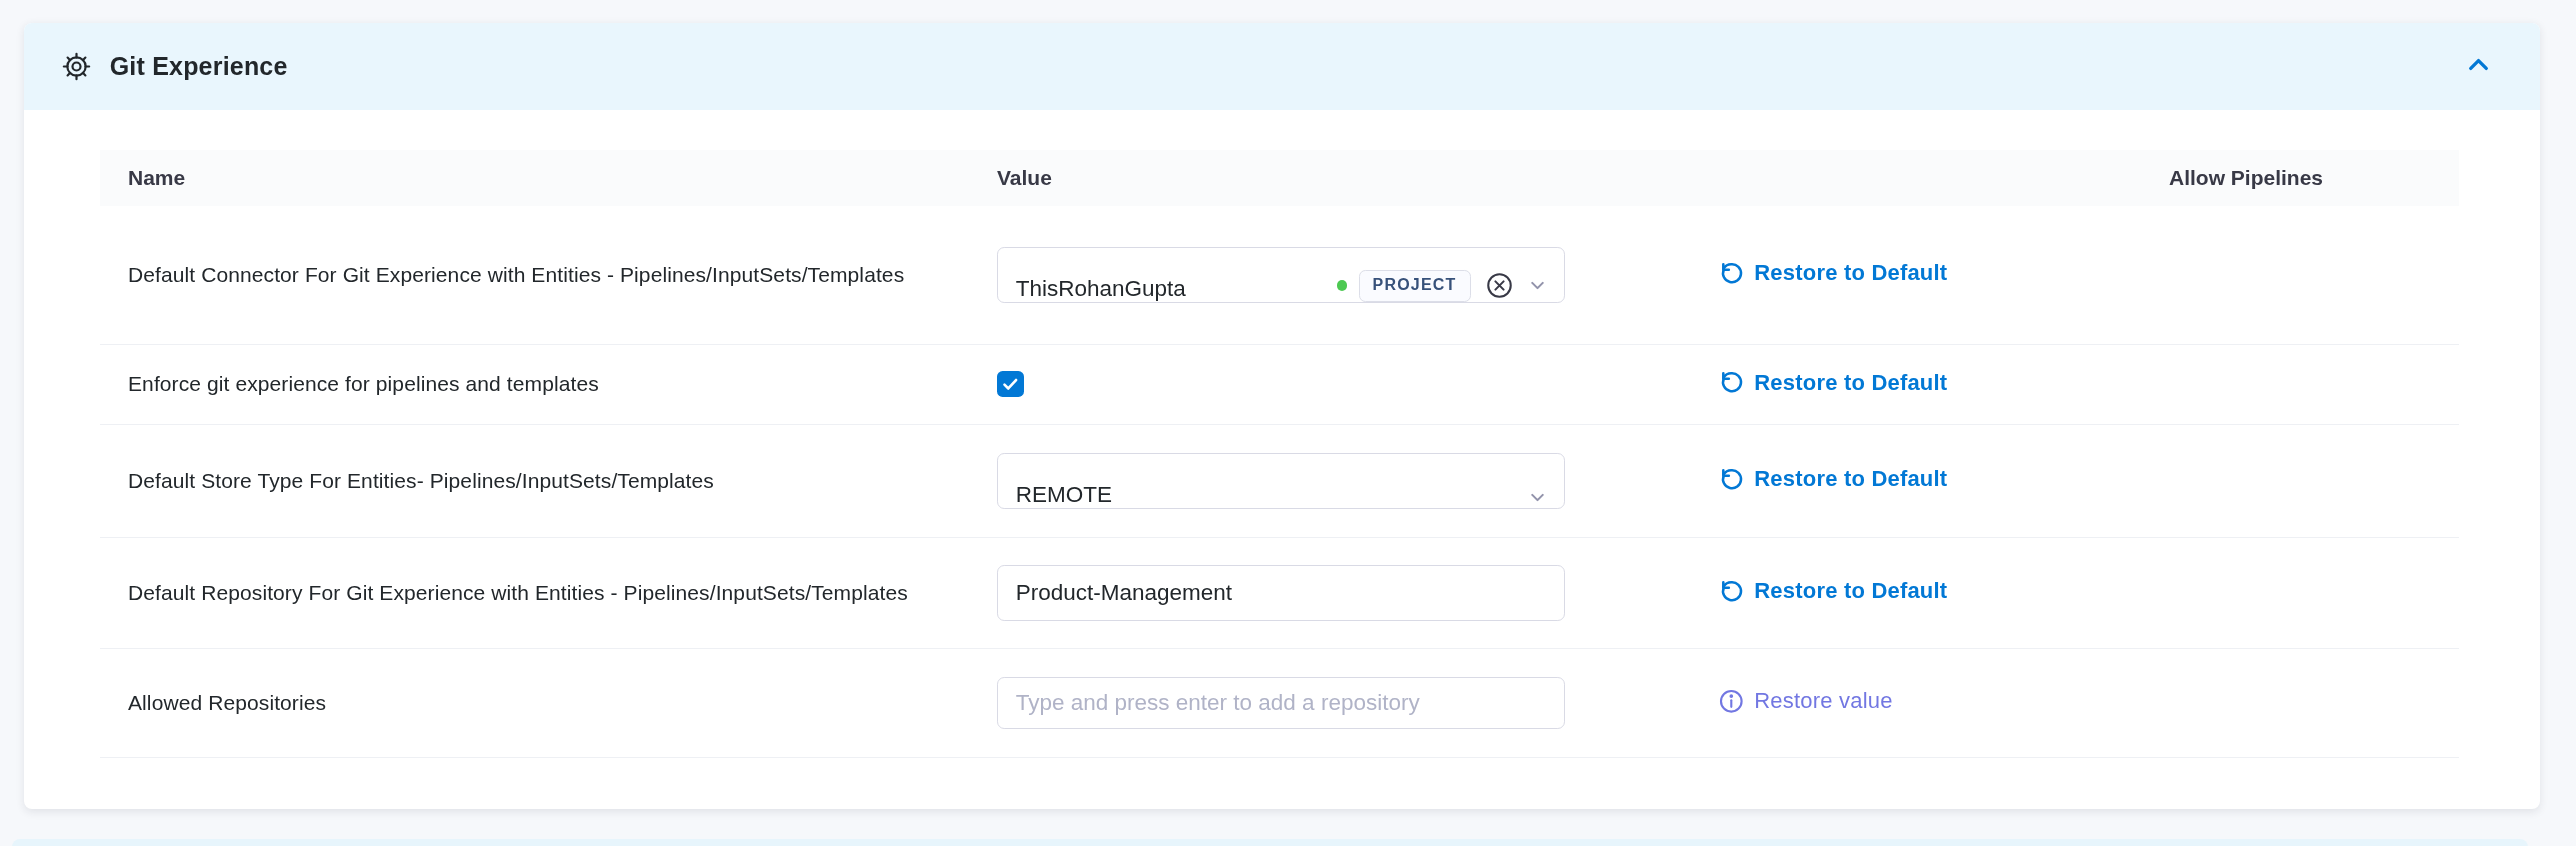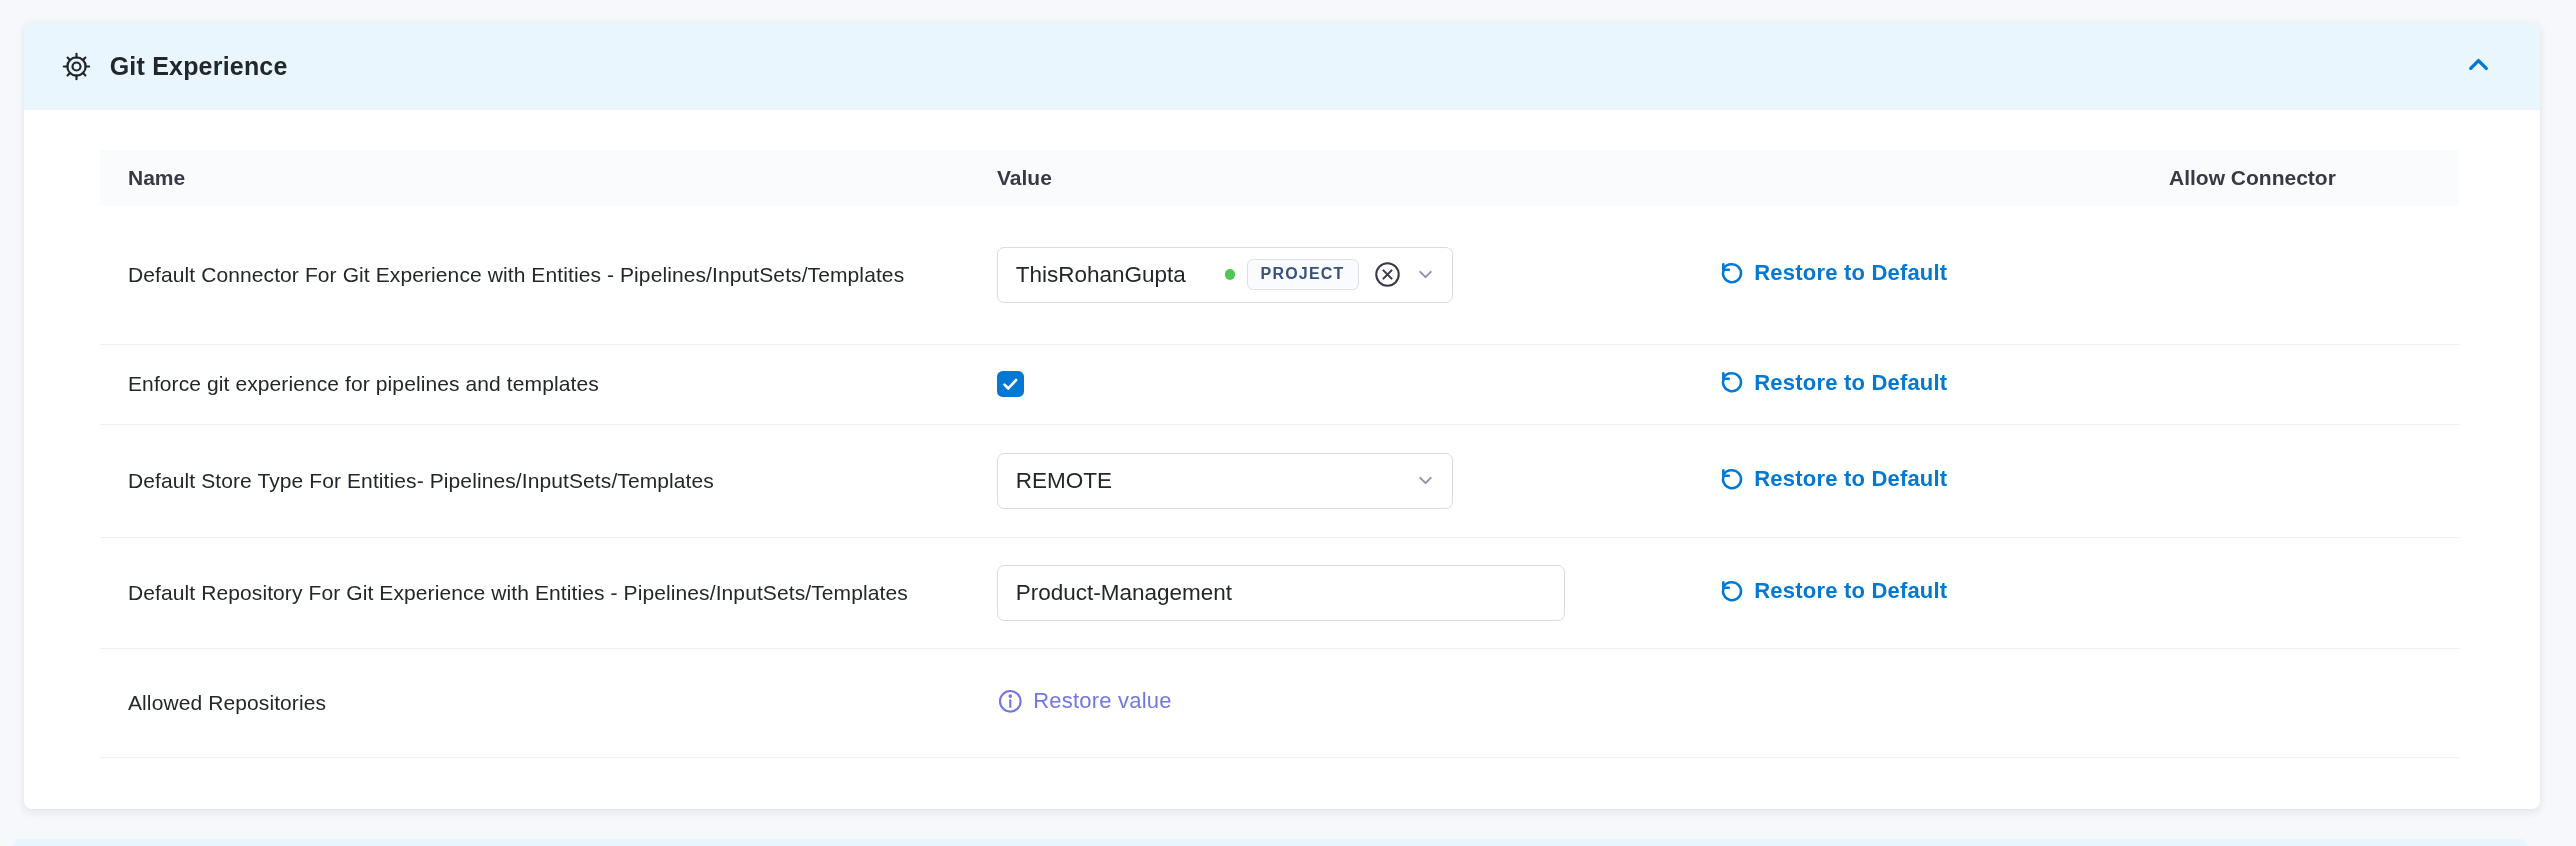--- a/index.html
+++ b/index.html
@@ -67,26 +67,26 @@
 
   .row .c-name {
     font-size: 21px;
     font-weight: 500;
     color: #22272b;
     white-space: nowrap;
     letter-spacing: 0.1px;
   }
 
   .box {
-    width: 456px;
+    width: 568px;
     background: #fff;
     border: 1.6px solid #d9dae5;
     border-radius: 7.2px;
     display: flex;
-    align-items: center;
+    align-items: flex-end;
   }
   .connector-box { height: 56px; padding: 0 16px 0 17.7px; cursor: pointer; }
   .conn-text { font-size: 22.5px; color: #22272b; }
   .conn-right { margin-left: auto; display: flex; align-items: center; }
   .dot { width: 10.5px; height: 10.5px; border-radius: 50%; background: #4dc952; flex: none; }
   .scope-badge {
     margin-left: 11.3px;
     padding: 5.6px 13px 6.4px;
     border: 1.6px solid #dcdee8;
     border-radius: 6.4px;
@@ -176,21 +176,21 @@
         </span>
       </button>
     </header>
 
     <div class="table">
 
       <div class="thead">
         <div class="c-name">Name</div>
         <div class="c-value">Value</div>
         <div class="c-action"></div>
-        <div class="c-over">Allow Connector</div>
+        <div class="c-over">Allow Pipelines</div>
       </div>
 
       <div class="row" style="height:139px;">
         <div class="c-name">Default Connector For Git Experience with Entities - Pipelines/InputSets/Templates</div>
         <div class="c-value">
           <div class="box connector-box">
             <span class="conn-text">ThisRohanGupta</span>
             <span class="conn-right">
               <span class="dot"></span>
               <span class="scope-badge">PROJECT</span>
@@ -287,20 +287,23 @@
               </svg>
             </span>
             <span>Restore to Default</span>
           </button>
         </div>
         <div class="c-over"></div>
       </div>
 
       <div class="row" style="height:109px;">
         <div class="c-name">Allowed Repositories</div>
+        <div class="c-value">
+          <input class="text-input short" type="text" placeholder="Type and press enter to add a repository" style="">
+        </div>
         <div class="c-action">
           <button class="link purple">
             <span class="lnk-icon">
               <svg viewBox="0 0 24 24" fill="none" stroke="currentColor" stroke-width="1.9" stroke-linecap="round">
                 <circle cx="12" cy="12" r="9.3"></circle>
                 <path d="M12 11v6"></path>
                 <circle cx="12" cy="7.4" r="0.7" fill="currentColor"></circle>
               </svg>
             </span>
             <span>Restore value</span>

